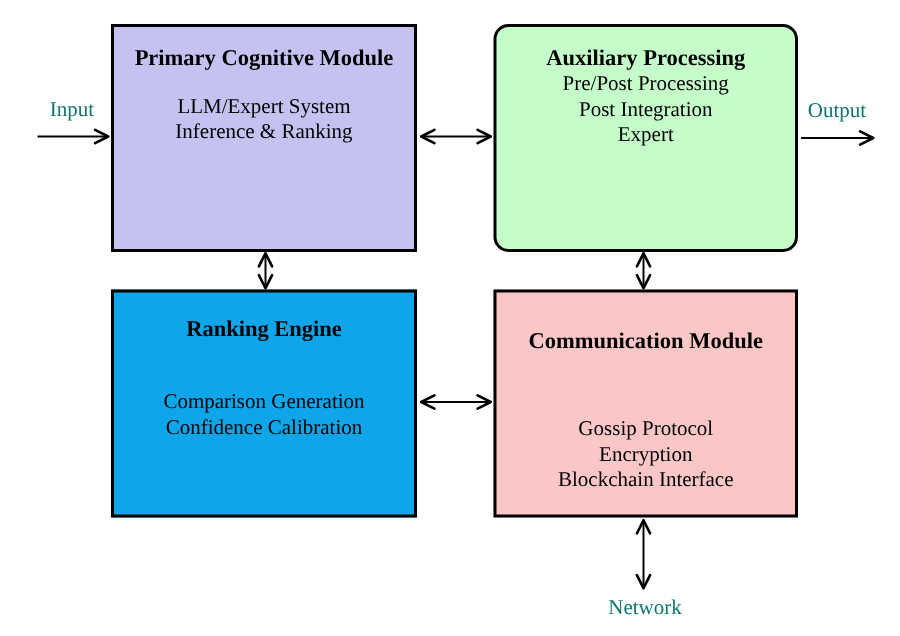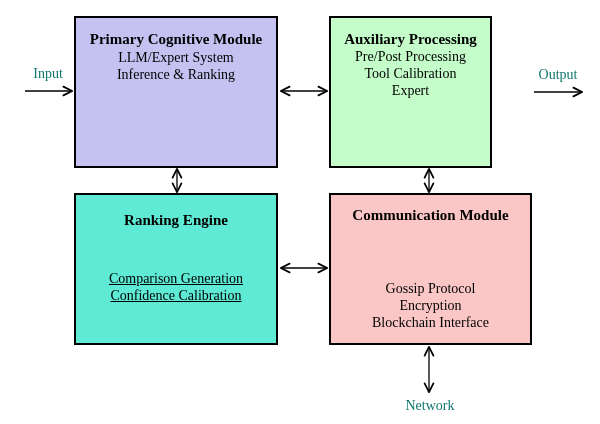--- a/index.html
+++ b/index.html
@@ -17,27 +17,27 @@
     border: 2px solid #000000;
     display: flex;
     flex-direction: column;
     align-items: center;
     text-align: center;
     color: #000000;
   }
   .module .title { font-weight: bold; font-size: 15px; line-height: 18px; white-space: nowrap; }
   .module .body { font-size: 14px; line-height: 17px; }
   .m-primary       { left: 74px;  top: 16px;  width: 204px; height: 152px; padding-top: 12px; }
-  .m-primary .body       { margin-top: 1px; }
-  .m-auxiliary     { left: 329px; top: 16px;  width: 163px; height: 152px; padding-top: 12px; }
+  .m-primary .body       { margin-top: 15px; }
+  .m-auxiliary     { left: 329px; top: 16px;  width: 203px; height: 152px; padding-top: 12px; border-radius: 10px; }
   .m-auxiliary .body     { }
   .m-ranking       { left: 74px;  top: 193px; width: 204px; height: 152px; padding-top: 16px; }
-  .m-ranking .body       { margin-top: 41px; text-decoration: underline; }
-  .m-communication { left: 329px; top: 193px; width: 203px; height: 152px; padding-top: 11px; }
-  .m-communication .body { margin-top: 56px; }
+  .m-ranking .body       { margin-top: 31px; }
+  .m-communication { left: 329px; top: 193px; width: 203px; height: 152px; padding-top: 24px; }
+  .m-communication .body { margin-top: 41px; }
   .edge-label {
     position: absolute;
     font-size: 14px;
     line-height: 16px;
     color: #0f766e;
     text-align: center;
     white-space: nowrap;
   }
   .lbl-input   { left: 22px;  top: 66px;  width: 52px; }
   .lbl-output  { left: 530px; top: 67px;  width: 56px; }
@@ -69,26 +69,26 @@
     <div class="body">
       <div>LLM/Expert System</div>
       <div>Inference &amp; Ranking</div>
     </div>
   </div>
 
   <div class="module m-auxiliary" style="background-color: rgb(196, 253, 201);">
     <div class="title">Auxiliary Processing</div>
     <div class="body">
       <div>Pre/Post Processing</div>
-      <div>Tool Calibration</div>
+      <div>Post Integration</div>
       <div>Expert</div>
     </div>
   </div>
 
-  <div class="module m-ranking" style="background-color: #5eead4;">
+  <div class="module m-ranking" style="background-color: #0ea5e9;">
     <div class="title">Ranking Engine</div>
     <div class="body">
       <div>Comparison Generation</div>
       <div>Confidence Calibration</div>
     </div>
   </div>
 
   <div class="module m-communication" style="background-color: rgb(251, 198, 198);">
     <div class="title">Communication Module</div>
     <div class="body">

